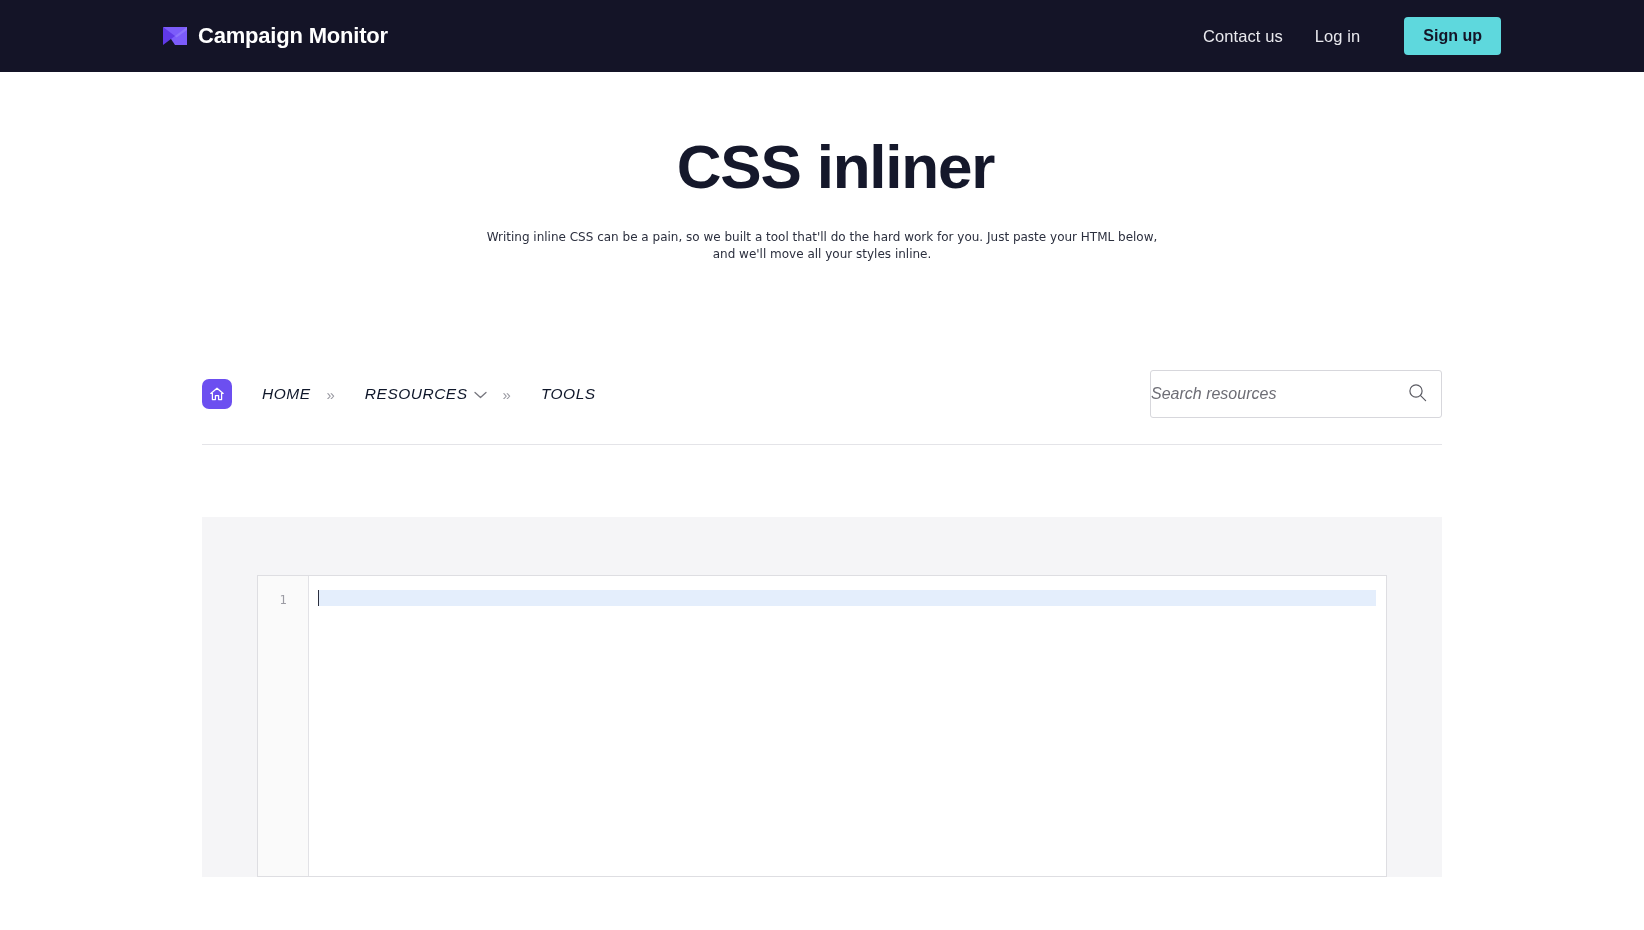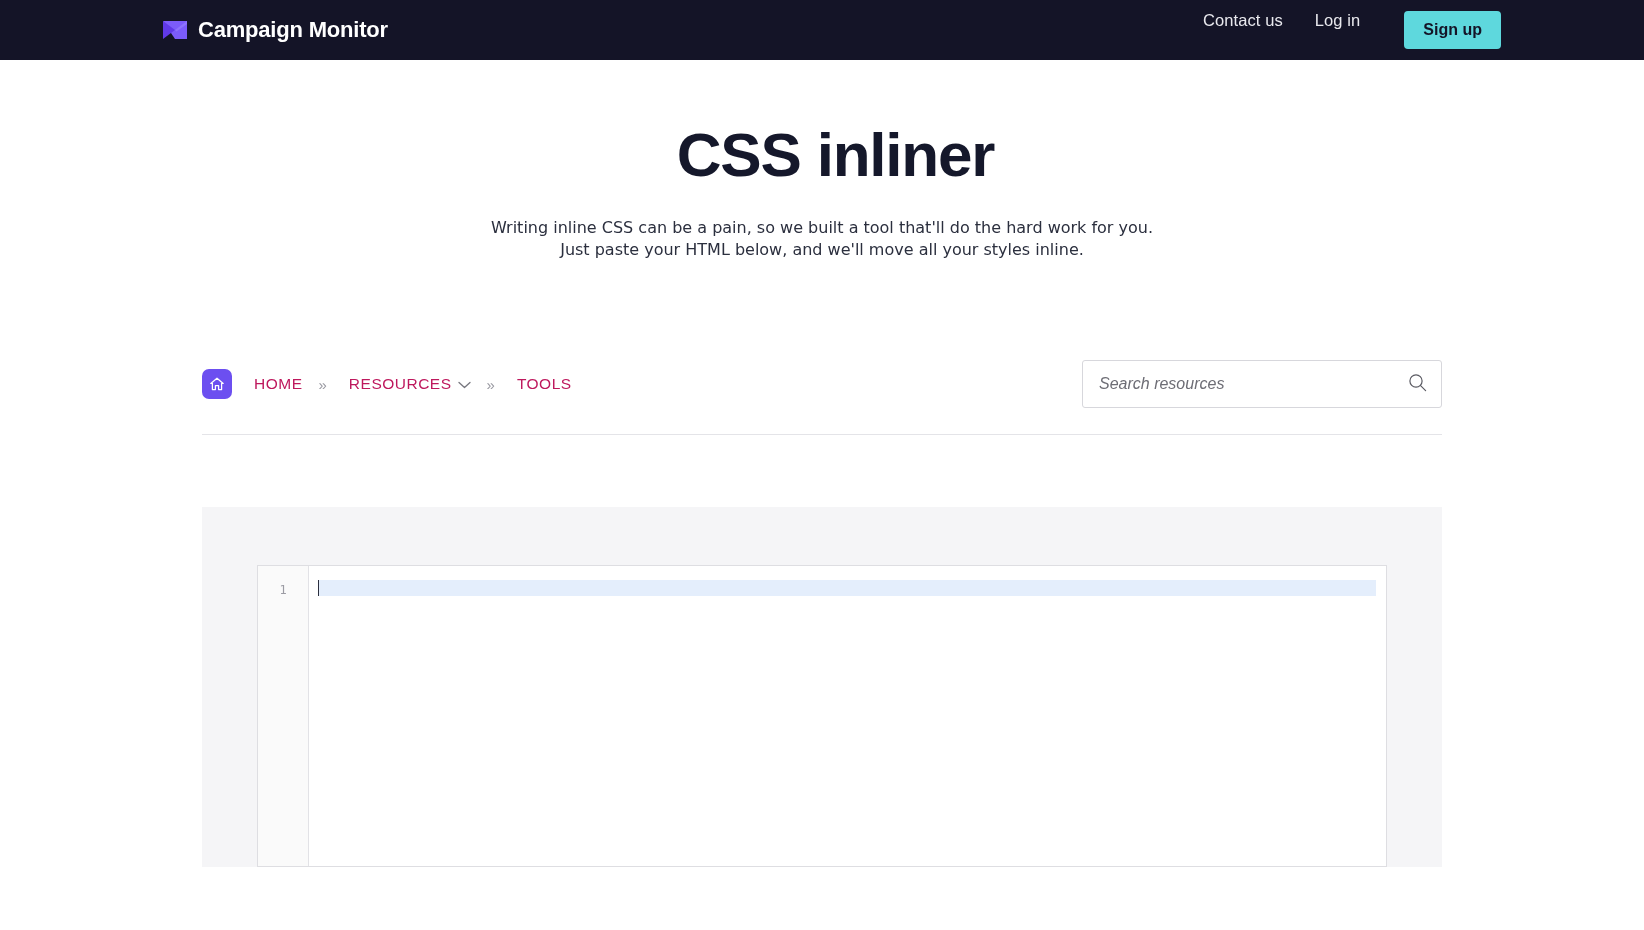--- a/index.html
+++ b/index.html
@@ -7,21 +7,21 @@
     width: 1644px;
     height: 930px;
     overflow: hidden;
     background: #ffffff;
     font-family: "Liberation Sans", sans-serif;
     -webkit-font-smoothing: antialiased;
   }
 
   
   .topnav {
-    height: 60px;
+    height: 72px;
     background: #141427;
     display: flex;
     align-items: center;
     position: relative;
   }
   .brand {
     position: absolute;
     left: 163px;
     display: flex;
     align-items: center;
@@ -53,21 +53,21 @@
     letter-spacing: 0.1px;
     padding: 0 14px;
     white-space: nowrap;
     cursor: pointer;
   }
   .nav-link.active { color: #4f8a9c; }
   .nav-right {
     position: absolute;
     right: 143px;
     display: flex;
-    align-items: flex-start;
+    align-items: center;
     gap: 0;
   }
   .nav-right .nav-link { padding: 0 16px; }
   .signup-btn {
     background: #5ed8dd;
     color: #141427;
     font-size: 16px;
     font-weight: 600;
     border: none;
     border-radius: 4px;
@@ -82,23 +82,23 @@
   .hero { text-align: center; padding-top: 62px; }
   .hero h1 {
     font-size: 62px;
     line-height: 1.05;
     font-weight: 700;
     color: #15182b;
     letter-spacing: -1.2px;
     padding-left: 27px;
   }
   .hero p {
-    margin: 30px auto 0;
+    margin: 30px auto 9px;
     max-width: 690px;
-    font-size: 16px;
+    font-size: 12px;
     line-height: 1.38;
     color: #2b2f3e;
     font-family: "DejaVu Sans", sans-serif;
     font-weight: 400;
   }
 
   
   .crumb-wrap {
     width: 1240px;
     margin: 0 auto;
@@ -123,46 +123,47 @@
     border-radius: 7px;
     background: #6c4ff0;
     display: flex;
     align-items: center;
     justify-content: center;
     cursor: pointer;
     flex: none;
   }
   .home-chip svg { display: block; }
   .crumb-item {
-    color: #be185d;
+    color: #0f172a;
     font-size: 15.5px;
     letter-spacing: 0.5px;
     white-space: nowrap;
     cursor: pointer;
-    margin-left: 22px;
+    margin-left: 30px;
     display: inline-flex;
     align-items: center;
     gap: 6px;
+    font-style: italic;
   }
   .crumb-sep {
     color: #9a9aa2;
     font-size: 15px;
     margin-left: 16px;
   }
   .chev { display: inline-block; }
 
   .search-box {
-    width: 360px;
+    width: 292px;
     height: 48px;
     border: 1px solid #d7d7dc;
     border-radius: 3px;
     display: flex;
     align-items: center;
     background: #fff;
-    padding: 0 14px 0 16px;
+    padding: 0 14px 0 0;
   }
   .search-box input {
     flex: 1;
     border: none;
     outline: none;
     font-size: 16px;
     font-style: italic;
     color: #4a4a52;
     font-family: "Liberation Sans", sans-serif;
     background: transparent;

